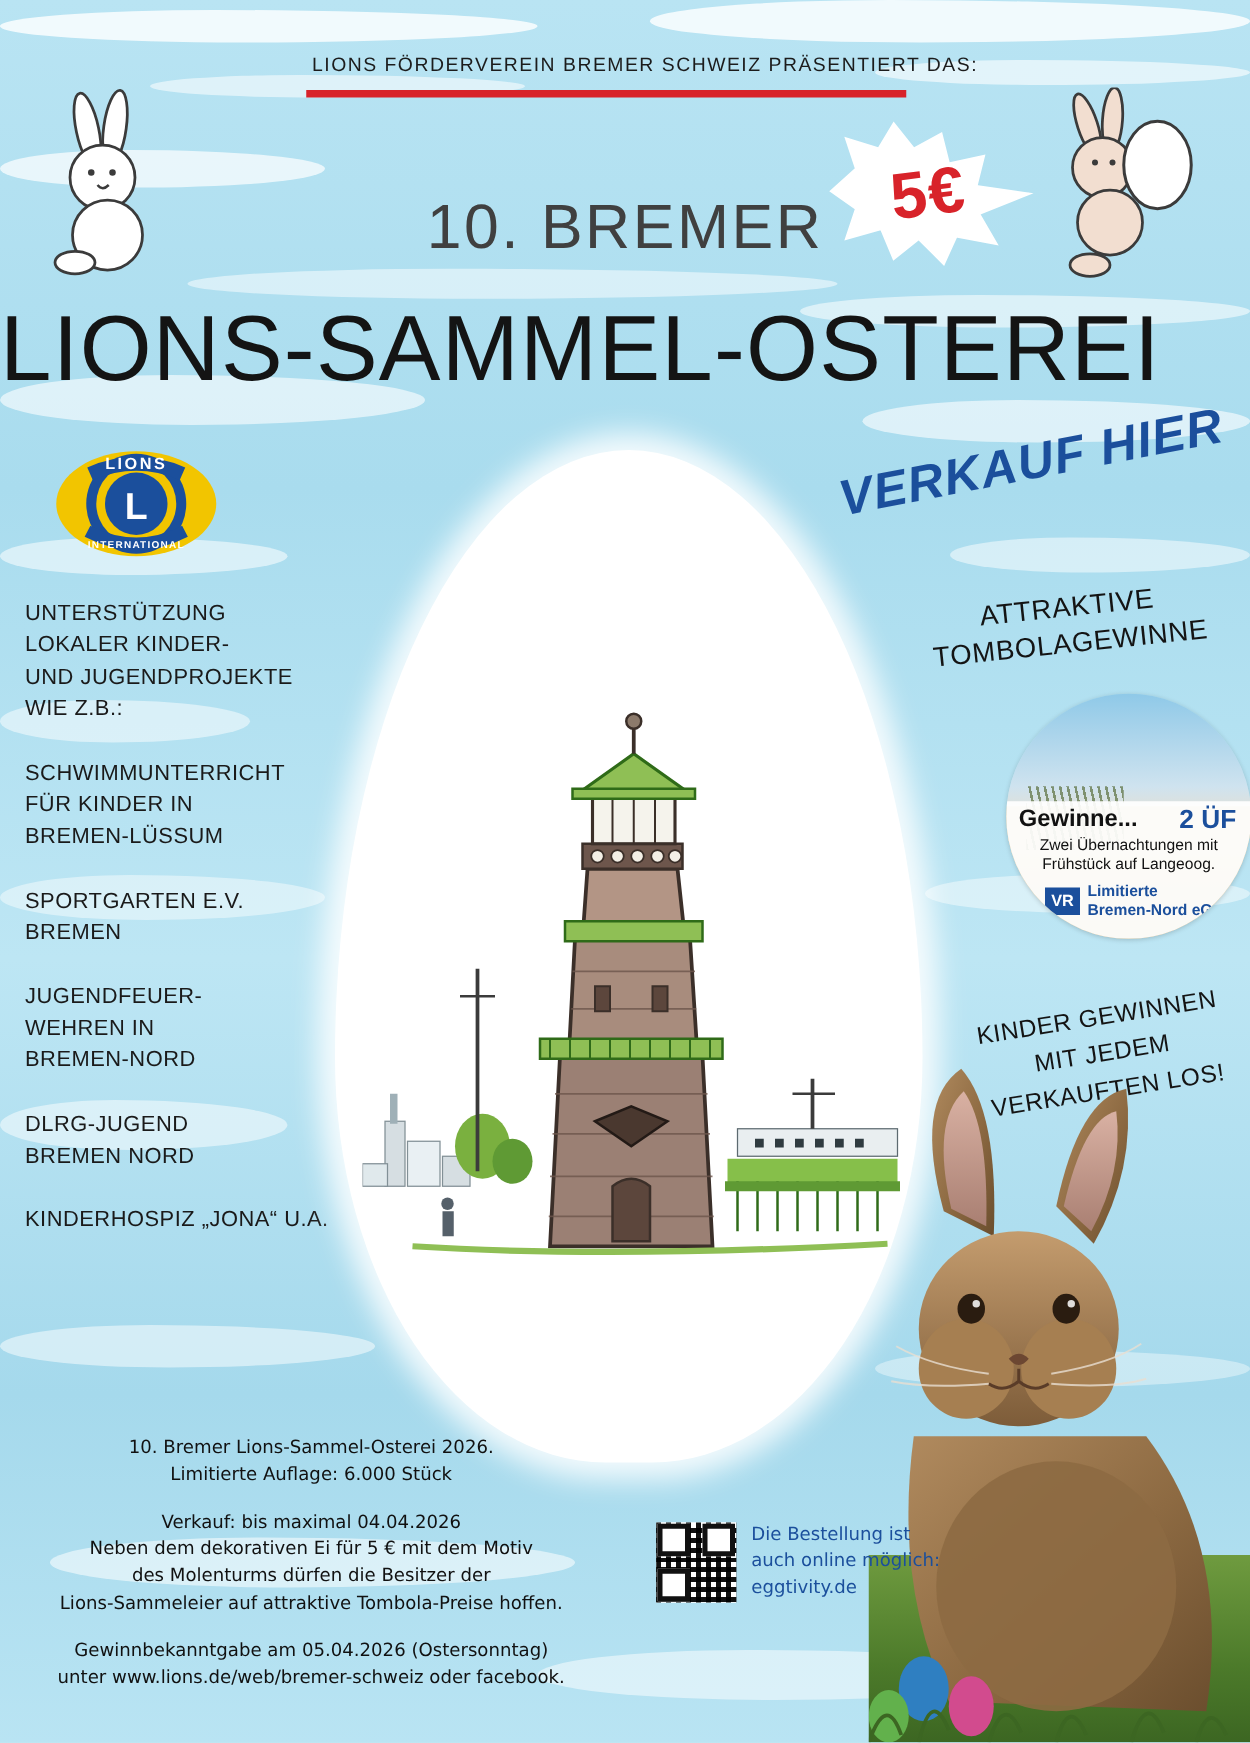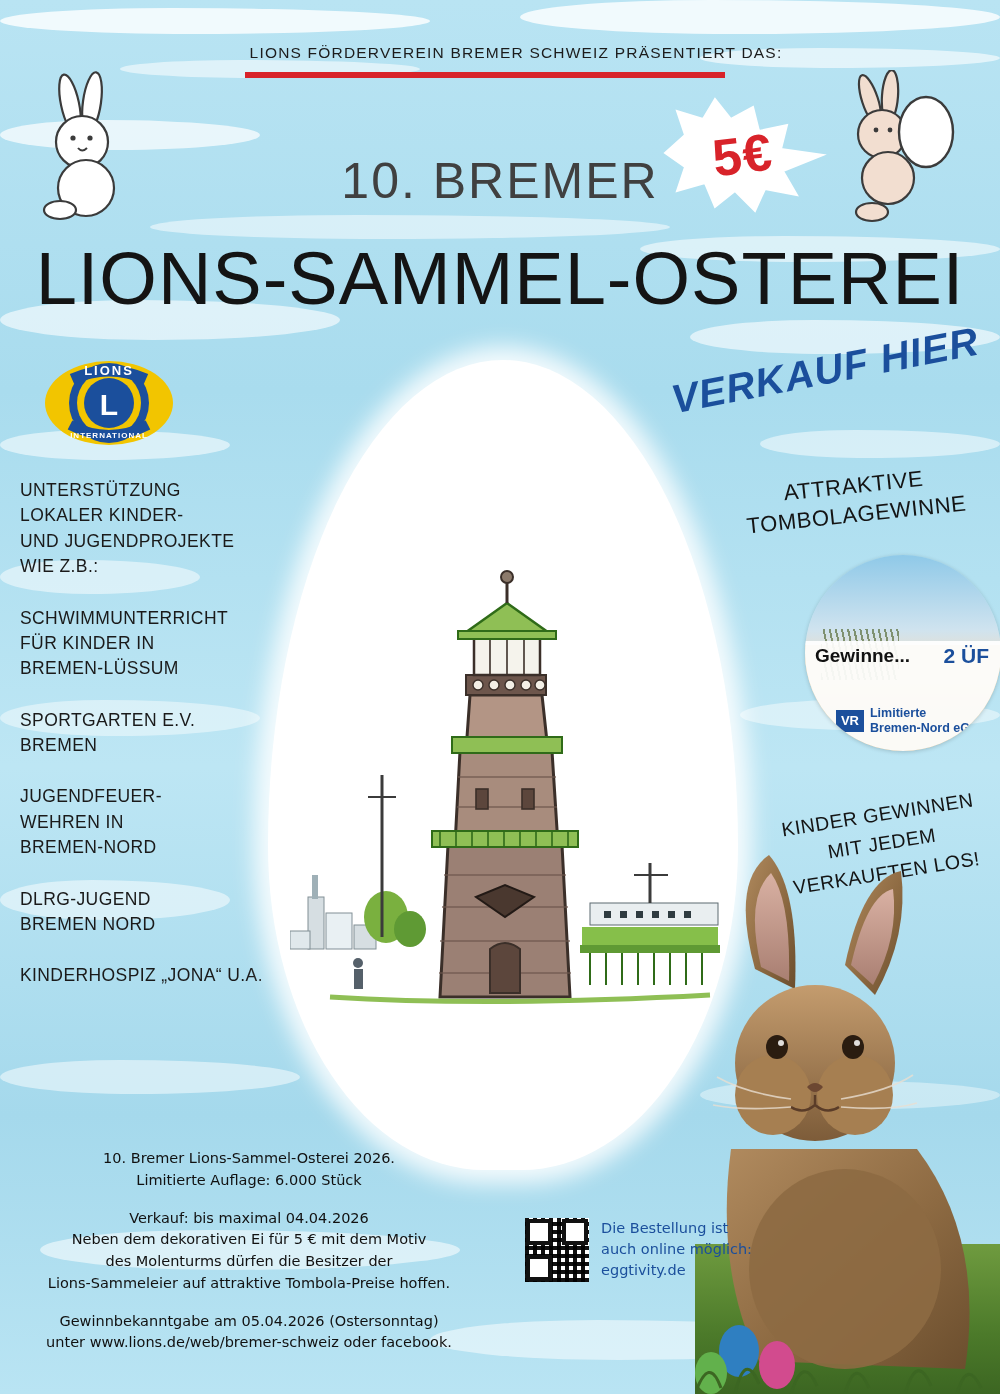--- a/index.html
+++ b/index.html
@@ -27,21 +27,21 @@
   }
   .redrule{
     position:absolute;top:72px;left:245px;width:480px;height:6px;
     background:#d8232a;
   }
   .title-small{
     position:absolute;top:152px;left:0;right:0;text-align:center;
     font-size:50px;letter-spacing:2px;color:#404040;font-weight:400;
   }
   .title-big{
-    position:absolute;top:236px;left:0;right:0;text-align:center;
+    position:absolute;top:236px;left:0;right:0;text-align:left;
     font-size:74px;letter-spacing:1px;color:#141414;font-weight:400;
     white-space:nowrap;
   }
   
   .burst{
     position:absolute;top:95px;left:655px;width:175px;height:120px;
   }
   .burst svg{position:absolute;inset:0;}
   .burst .price{
     position:absolute;inset:0;display:flex;align-items:center;justify-content:center;
@@ -351,20 +351,22 @@
 <div class="kinder-gewinnen nosel" style="white-space:pre-line">KINDER GEWINNEN
 MIT JEDEM
 VERKAUFTEN LOS!</div>
 
 <div class="sticker">
   <div class="dune"></div>
   <div class="grass"></div>
   <div class="band"></div>
   <div class="gew nosel">Gewinne...</div>
   <div class="uf nosel">2 ÜF</div>
+  <div class="desc nosel" style="white-space:pre-line">Zwei Übernachtungen mit
+Frühstück auf Langeoog.</div>
   <div class="vb">
     <div class="mark">
         <span>VR</span>
       </div>
     <div class="vbtext nosel" style="white-space:pre-line">Limitierte
 Bremen-Nord eG</div>
   </div>
 </div>
 
 <div class="bunny-left">

